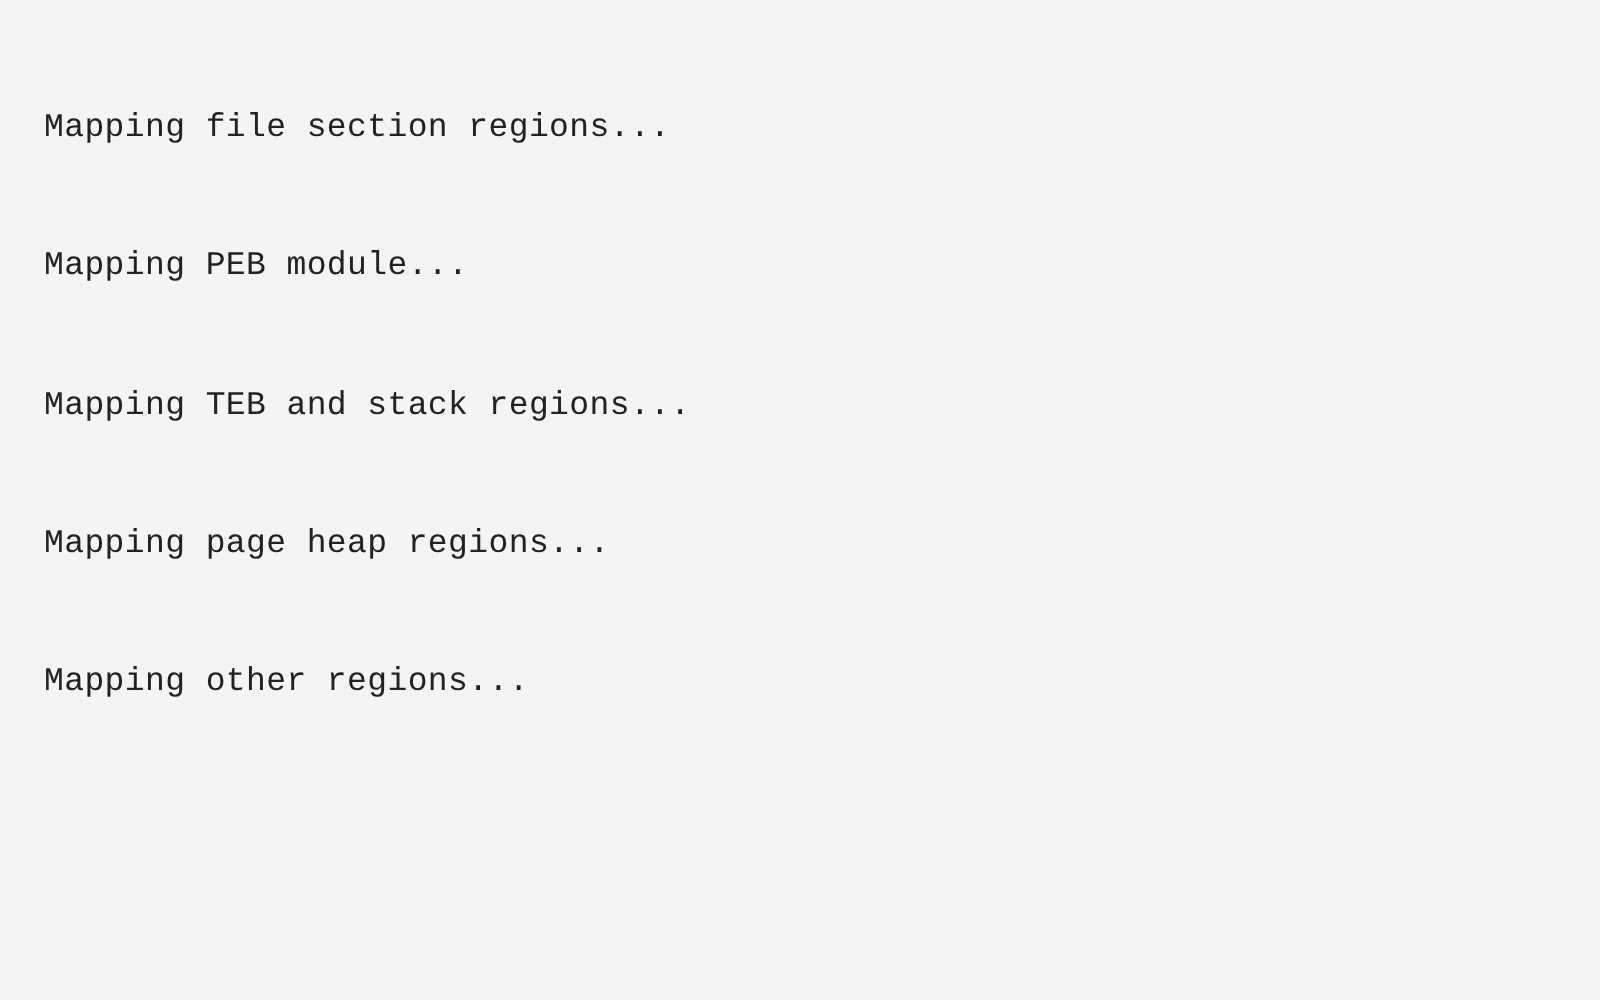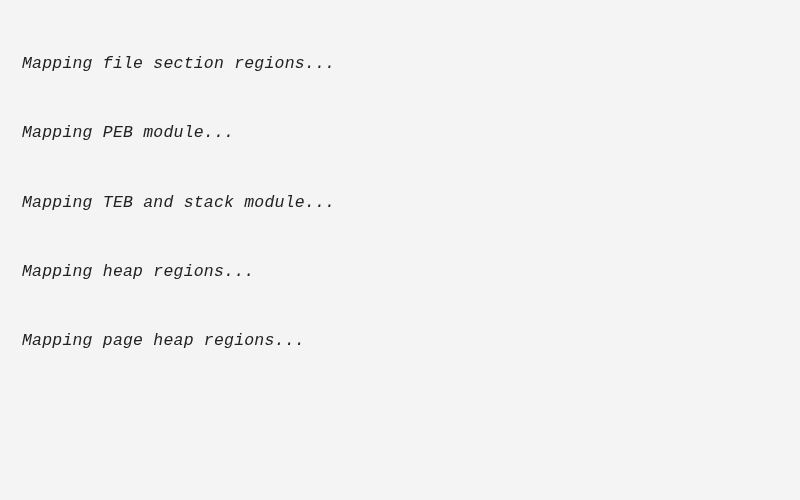--- a/index.html
+++ b/index.html
@@ -12,31 +12,31 @@
     font-size: 16.5px;
     color: #222;
     overflow: hidden;
   }
   .term {
     padding: 6px 6px 6px 22px;
     white-space: pre;
     line-height: 1.40;
     letter-spacing: 0.2px;
   }
-  .line { display: block; font-style: italic; }
+  .line { display: block; }
 </style>
 </head>
 <body>
 
 <div class="term">
   <span class="line">Mapping file section regions...</span>
   <span class="line">Mapping PEB module...</span>
-  <span class="line">Mapping TEB and stack module...</span>
-  <span class="line">Mapping heap regions...</span>
+  <span class="line">Mapping TEB and stack regions...</span>
   <span class="line">Mapping page heap regions...</span>
+  <span class="line">Mapping other regions...</span>
   
   
   
 
   
 
   
 
   
 

